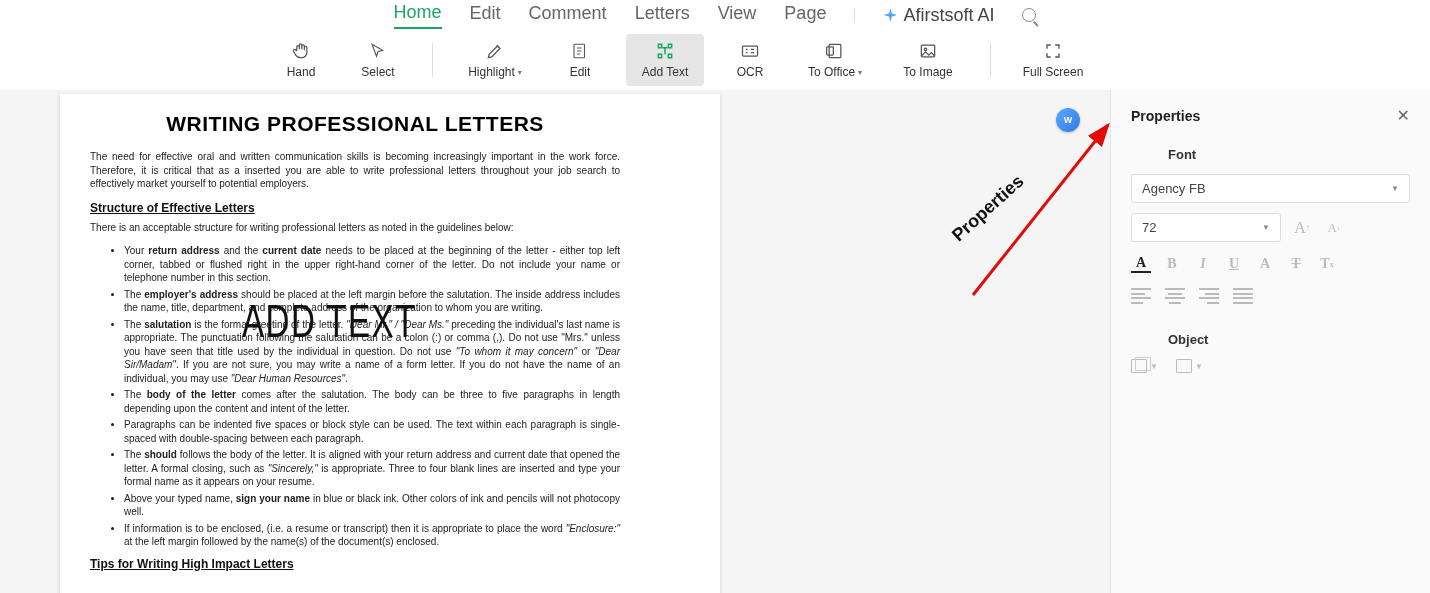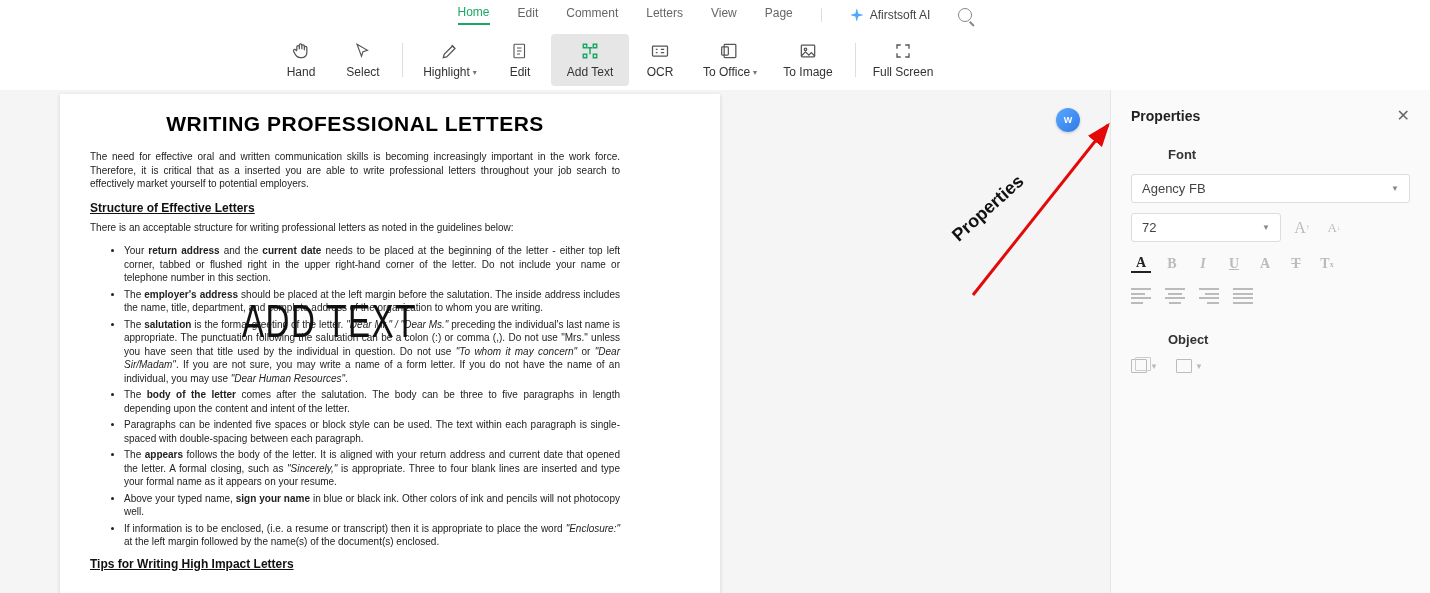--- a/index.html
+++ b/index.html
@@ -16,41 +16,41 @@
     height: 90px;
     position: relative;
   }
   .tabs {
     display: flex;
     align-items: center;
     justify-content: center;
     gap: 28px;
     height: 30px;
     padding-top: 0;
-    font-size: 12px;
+    font-size: 18px;
     color: #666;
     position: relative;
   }
   .tabs .tab { cursor: pointer; padding-bottom: 4px; }
   .tabs .tab.active { color: #1aa766; border-bottom: 2px solid #1aa766; font-weight: 500;}
   .tabs .ai { display: flex; align-items: center; gap: 6px; color:#444;}
   .ai-star {
     width: 14px; height: 14px; display:inline-block;
     background: radial-gradient(circle at 50% 50%, #4ea8ff 0%, #4ea8ff 60%, transparent 60%);
     clip-path: polygon(50% 0, 60% 40%, 100% 50%, 60% 60%, 50% 100%, 40% 60%, 0 50%, 40% 40%);
   }
   .search-icon { width:14px;height:14px;border:1.5px solid #888;border-radius:50%;position:relative;display:inline-block;}
   .search-icon::after{content:"";position:absolute;width:6px;height:1.5px;background:#888;bottom:-3px;right:-4px;transform:rotate(45deg);}
   .ribbon {
     height: 60px;
     display: flex;
     align-items: center;
     justify-content: flex-start;
     padding-left: 270px;
-    gap: 0;
+    gap: 15px;
   }
   .rbtn {
     display: flex;
     flex-direction: column;
     align-items: center;
     justify-content: center;
     width: 62px;
     height: 52px;
     cursor: pointer;
     border-radius: 4px;
@@ -327,21 +327,21 @@
       <div class="doc-title">WRITING PROFESSIONAL LETTERS</div>
       <p class="doc-p">The need for effective oral and written communication skills is becoming increasingly important in the work force. Therefore, it is critical that as a inserted you are able to write professional letters throughout your job search to effectively market yourself to potential employers.</p>
       <div class="doc-h">Structure of Effective Letters</div>
       <p class="doc-p">There is an acceptable structure for writing professional letters as noted in the guidelines below:</p>
       <ul>
         <li>Your <b>return address</b> and the <b>current date</b> needs to be placed at the beginning of the letter - either top left corner, tabbed or flushed right in the upper right-hand corner of the letter. Do not include your name or telephone number in this section.</li>
         <li>The <b>employer's address</b> should be placed at the left margin before the salutation. The inside address includes the name, title, department, and complete address of the organization to whom you are writing.</li>
         <li>The <b>salutation</b> is the formal greeting of the letter. <i>"Dear Mr." / "Dear Ms."</i> preceding the individual's last name is appropriate. The punctuation following the salutation can be a colon (:) or comma (,). Do not use "Mrs." unless you have seen that title used by the individual in question. Do not use <i>"To whom it may concern"</i> or <i>"Dear Sir/Madam"</i>. If you are not sure, you may write a name of a form letter. If you do not have the name of an individual, you may use <i>"Dear Human Resources"</i>.</li>
         <li>The <b>body of the letter</b> comes after the salutation. The body can be three to five paragraphs in length depending upon the content and intent of the letter.</li>
         <li>Paragraphs can be indented five spaces or block style can be used. The text within each paragraph is single-spaced with double-spacing between each paragraph.</li>
-        <li>The <b>appears</b> follows the body of the letter. It is aligned with your return address and current date that opened the letter. A formal closing, such as <i>"Sincerely,"</i> is appropriate. Three to four blank lines are inserted and type your formal name as it appears on your resume.</li>
+        <li>The <b>should</b> follows the body of the letter. It is aligned with your return address and current date that opened the letter. A formal closing, such as <i>"Sincerely,"</i> is appropriate. Three to four blank lines are inserted and type your formal name as it appears on your resume.</li>
         <li>Above your typed name, <b>sign your name</b> in blue or black ink. Other colors of ink and pencils will not photocopy well.</li>
         <li>If information is to be enclosed, (i.e. a resume or transcript) then it is appropriate to place the word <i>"Enclosure:"</i> at the left margin followed by the name(s) of the document(s) enclosed.</li>
       </ul>
       <div class="doc-h">Tips for Writing High Impact Letters</div>
 
       <div class="added-text">ADD TEXT</div>
     </div>
 
     <div class="page-marker">W</div>
 

